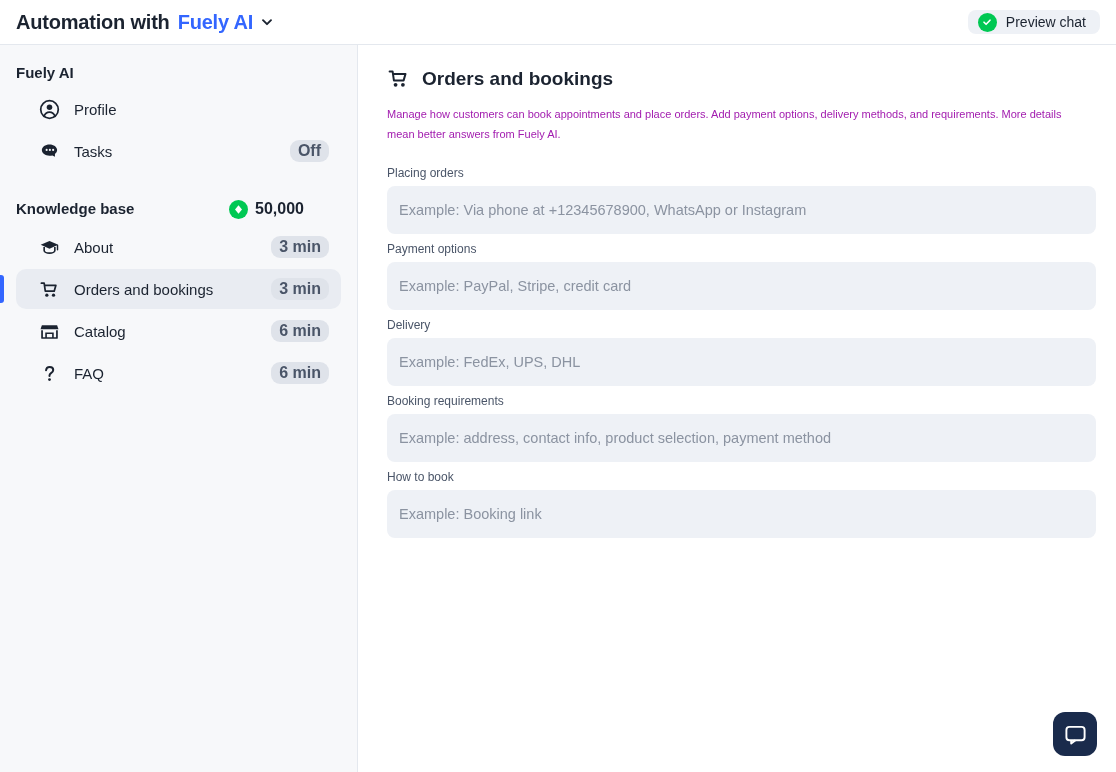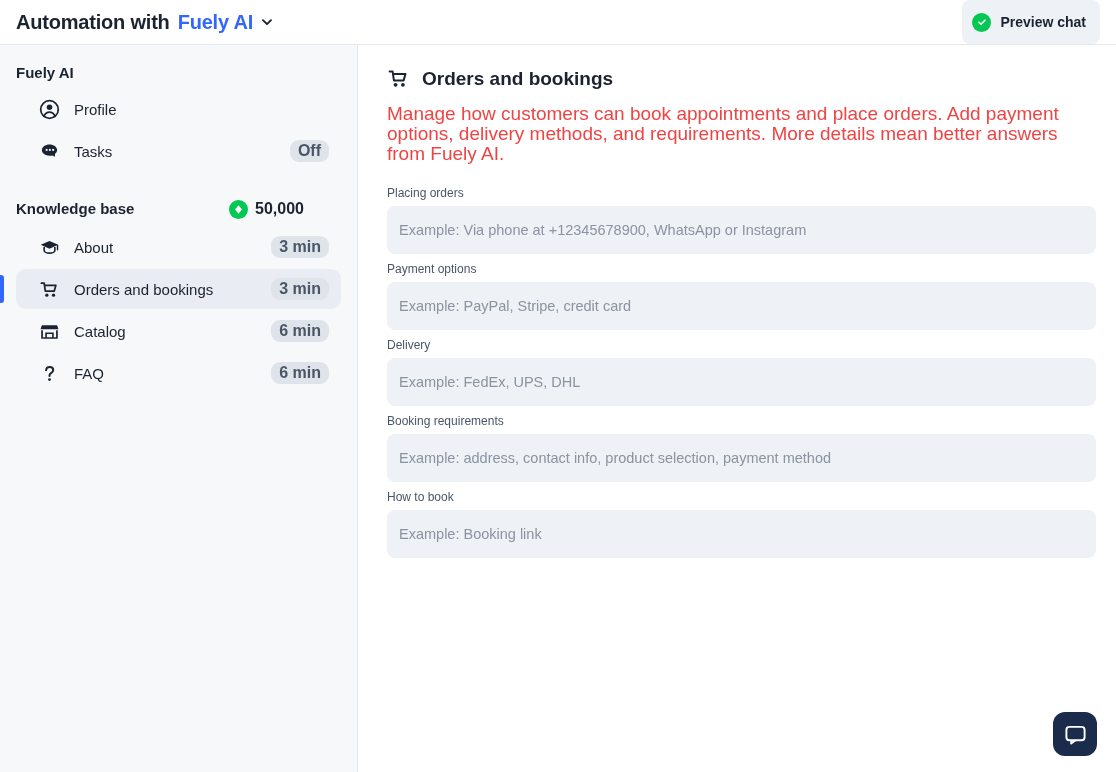--- a/index.html
+++ b/index.html
@@ -40,29 +40,29 @@
     margin-left: 7px;
     display: inline-block;
     color: #1b2330;
   }
   .chev svg { display: block; }
   .topbar-spacer { flex: 1; }
   .preview-btn {
     display: flex;
     align-items: center;
     gap: 9px;
-    height: 44px;
+    height: 24px;
     padding: 0 14px 0 10px;
     border-radius: 8px;
     background: #eef1f6;
     border: none;
     cursor: pointer;
     font-family: "Liberation Sans", sans-serif;
     font-size: 14px;
-    font-weight: bold;
+    font-weight: normal;
     color: #1b2330;
   }
   .preview-dot {
     width: 19px; height: 19px;
     border-radius: 50%;
     background: #00c853;
     display: flex;
     align-items: center;
     justify-content: center;
   }
@@ -169,23 +169,23 @@
     display: flex;
     align-items: center;
     gap: 12px;
     font-size: 19px;
     font-weight: bold;
     color: #1b2330;
     margin: 0 0 14px 0;
   }
   .main-title .ico svg { display: block; }
   .main-desc {
-    font-size: 19px;
+    font-size: 11px;
     line-height: 20px;
-    color: #ef4444;
+    color: #a21caf;
     max-width: 700px;
     margin-bottom: 22px;
   }
   .field { margin-bottom: 8px; }
   .field-label {
     font-size: 12px;
     color: #4a5568;
     margin-bottom: 6px;
   }
   .field-input {

